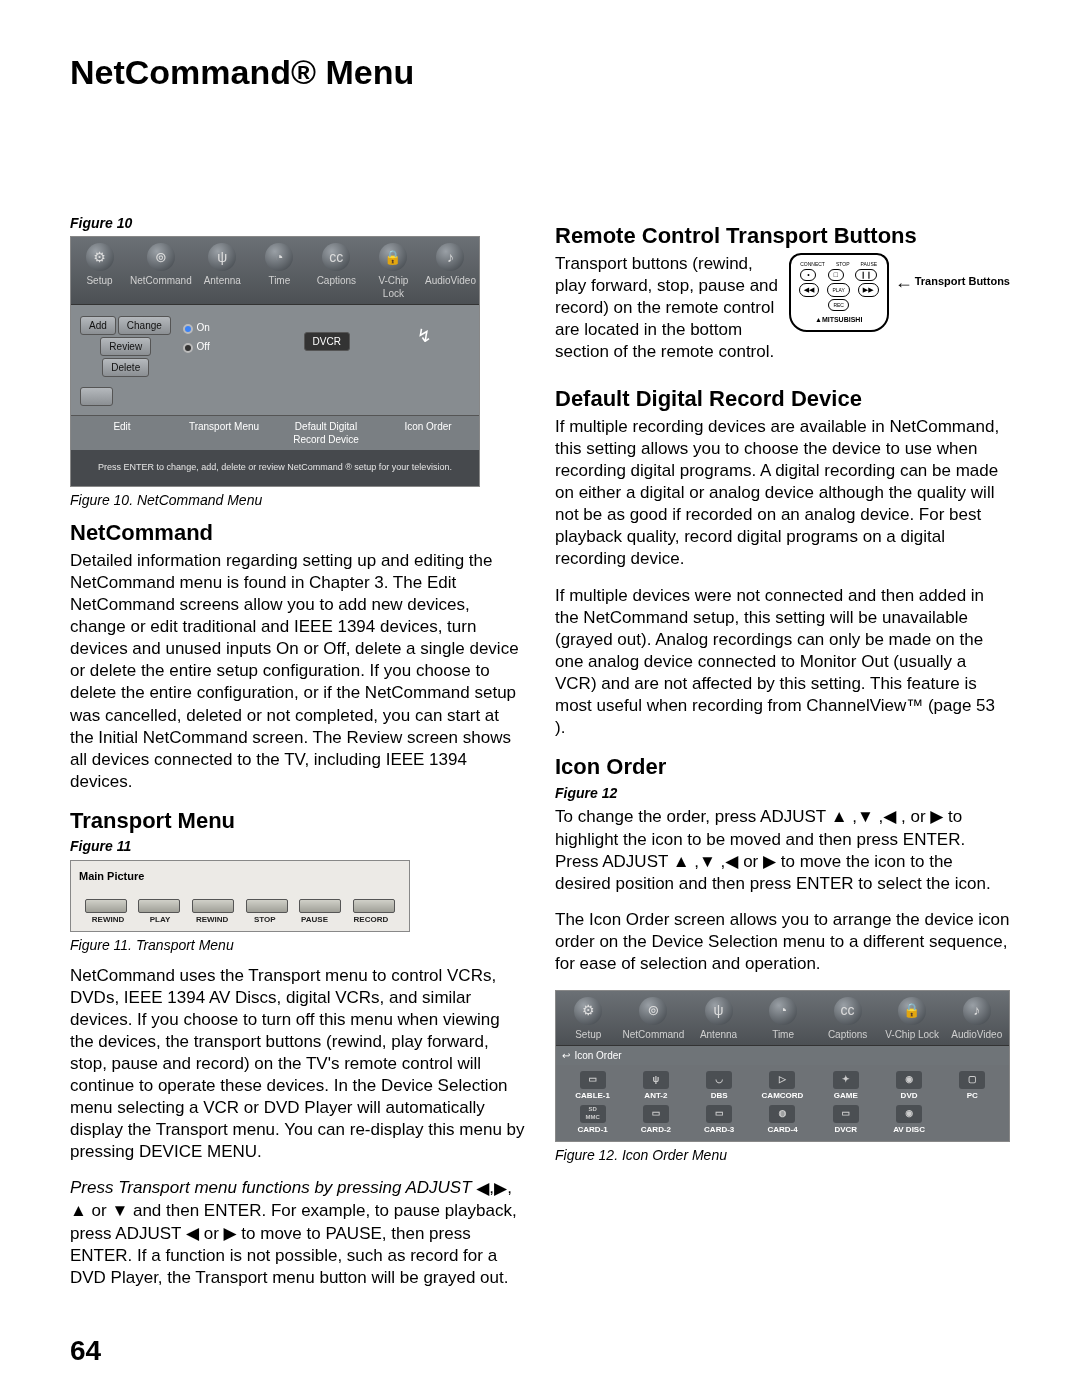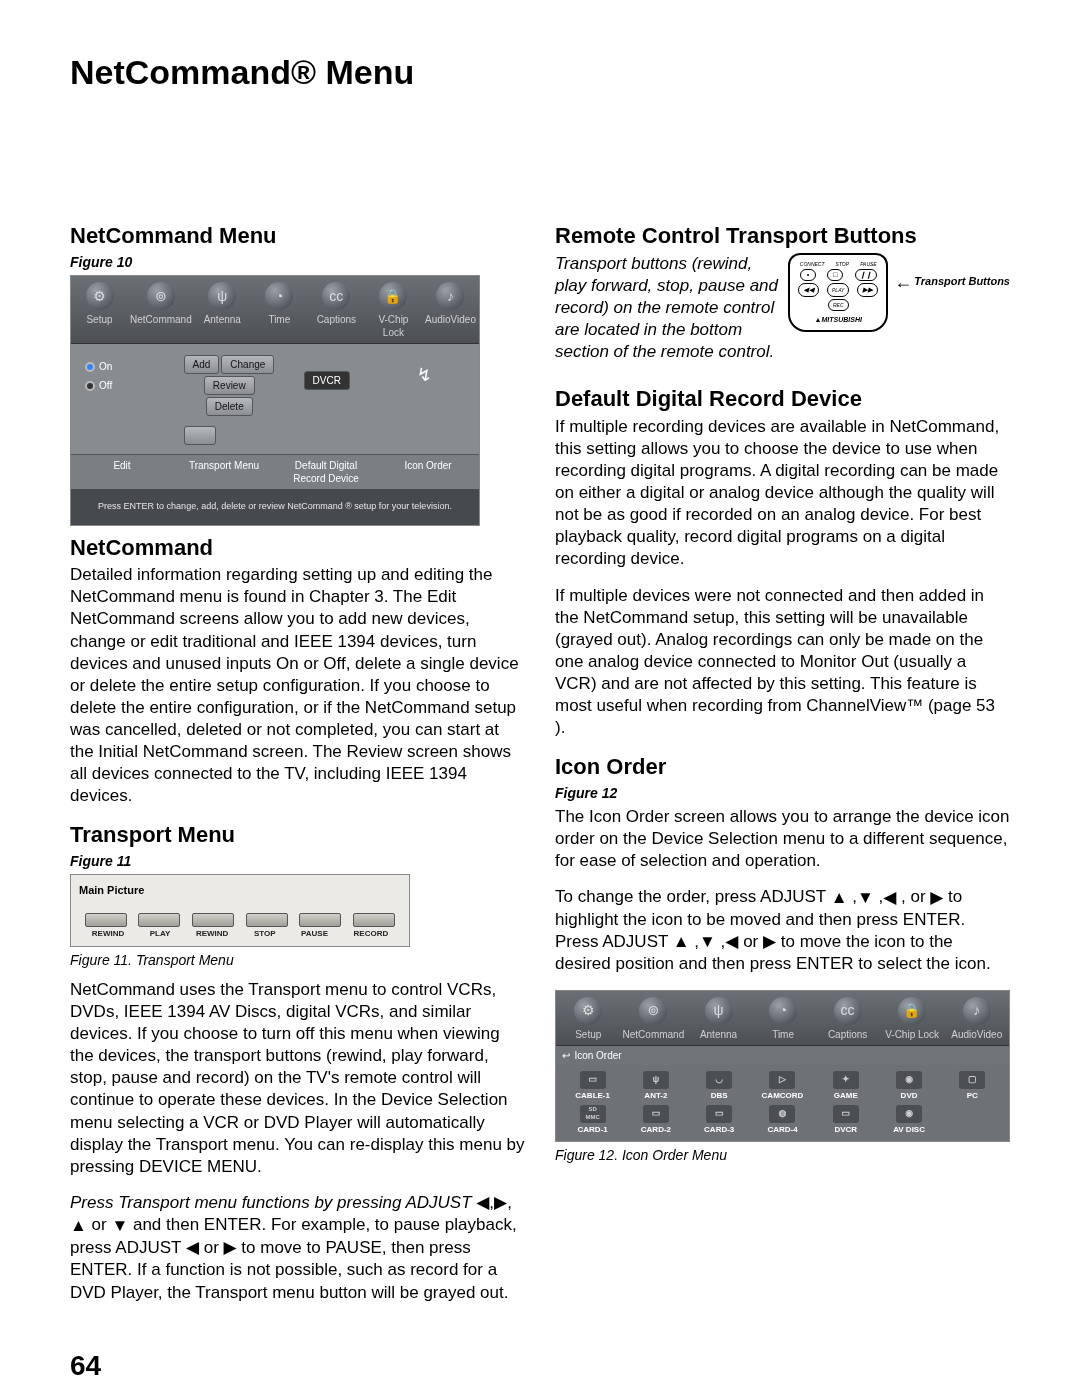--- a/index.html
+++ b/index.html
@@ -246,59 +246,59 @@
   }
 </style>
 </head>
 <body>
 
 <h1 class="page-title">NetCommand® Menu</h1>
 
 <div class="columns">
 
   <div class="col">
-    <div class="section-heading">NetCommand Menu</div>
     <div class="fig-label">Figure 10</div>
 
     <div class="nc-menu">
       <div class="nc-tabs">
         <div class="nc-tab"><div class="nc-tab-icon">⚙</div><span>Setup</span></div>
         <div class="nc-tab"><div class="nc-tab-icon">⊚</div><span>NetCommand</span></div>
         <div class="nc-tab"><div class="nc-tab-icon">ψ</div><span>Antenna</span></div>
         <div class="nc-tab"><div class="nc-tab-icon">◔</div><span>Time</span></div>
         <div class="nc-tab"><div class="nc-tab-icon">cc</div><span>Captions</span></div>
         <div class="nc-tab"><div class="nc-tab-icon">🔒</div><span>V-Chip Lock</span></div>
         <div class="nc-tab"><div class="nc-tab-icon">♪</div><span>AudioVideo</span></div>
       </div>
       <div class="nc-body">
-        <div class="nc-col" style="align-items:flex-start;padding-left:8px;">
-          <div style="margin-top:6px;"><span class="nc-radio selected"></span><span>On</span></div>
-          <div style="margin-top:6px;"><span class="nc-radio"></span><span>Off</span></div>
-        </div>
         <div class="nc-col" style="align-items:flex-start;">
           <div><span class="nc-btn">Add</span><span class="nc-btn">Change</span></div>
           <div><span class="nc-btn">Review</span><span class="nc-btn">Delete</span></div>
           <div style="margin-top:8px;"><span class="nc-btn" style="padding:2px 14px;">&nbsp;</span></div>
+        </div>
+        <div class="nc-col" style="align-items:flex-start;padding-left:8px;">
+          <div style="margin-top:6px;"><span class="nc-radio selected"></span><span>On</span></div>
+          <div style="margin-top:6px;"><span class="nc-radio"></span><span>Off</span></div>
         </div>
         <div class="nc-col">
           <div style="margin-top:16px;"><span class="nc-btn" style="background:#333;color:#fff;">DVCR</span></div>
         </div>
         <div class="nc-col">
           <div style="margin-top:10px;font-size:18px;">↯</div>
         </div>
       </div>
       <div class="nc-bottom-row">
         <div>Edit</div>
         <div>Transport Menu</div>
         <div style="white-space:pre-line;">Default Digital
 Record Device</div>
         <div>Icon Order</div>
       </div>
       <div class="nc-hint">Press ENTER to change, add, delete or review NetCommand ® setup for your television.</div>
     </div>
+    <div class="caption">Figure 10.  NetCommand Menu</div>
 
     <div class="section-heading">NetCommand</div>
     <p>Detailed information regarding setting up and editing the NetCommand menu is found in Chapter 3. The Edit NetCommand screens allow you to add new devices, change or edit traditional and IEEE 1394 devices, turn devices and unused inputs On or Off, delete a single device or delete the entire setup configuration.  If you choose to delete the entire configuration, or if the NetCommand setup was cancelled, deleted or not completed, you can start at the Initial NetCommand screen.  The Review screen shows all devices connected to the TV, including IEEE 1394 devices.</p>
 
     <div class="section-heading">Transport Menu</div>
     <div class="fig-label">Figure 11</div>
 
     <div class="transport-box">
       <div class="transport-title">Main Picture</div>
       <div class="transport-row">
@@ -326,21 +326,21 @@
       <span class="italic">Press Transport menu functions by pressing ADJUST </span>
       <span class="tri">◀</span>,<span class="tri">▶</span>, <span class="tri">▲</span> or <span class="tri">▼</span>
       <span> and then ENTER.  For example, to pause playback, press ADJUST </span>
       <span class="tri">◀</span> or <span class="tri">▶</span>
       <span> to move to PAUSE, then press ENTER.  If a function is not possible, such as record for a DVD Player, the Transport menu button will be grayed out.</span>
     </p>
   </div>
 
   <div class="col">
     <div class="section-heading">Remote Control Transport Buttons</div>
-    <div style="display:flex;gap:8px;align-items:flex-start;font-style:italic;">
+    <div style="display:flex;gap:8px;align-items:flex-start;">
       <p style="flex:1;">Transport  buttons (rewind, play forward, stop, pause and record) on the remote control are located in the bottom section of the remote control.</p>
       <div class="remote-wrap">
         <div class="remote">
           <div class="remote-row">
             <span style="font-size:5px;">CONNECT</span>
             <span style="font-size:5px;">STOP</span>
             <span style="font-size:5px;">PAUSE</span>
           </div>
           <div class="remote-row">
             <span class="rbtn">•</span>
@@ -363,28 +363,28 @@
         </div>
       </div>
     </div>
 
     <div class="section-heading">Default Digital Record Device</div>
     <p>If multiple recording devices are available in NetCommand, this setting allows you to choose the device to use when recording digital programs.  A digital recording can be made on either a digital or analog device although the quality will not be as good if recorded on an analog device.  For best playback quality, record digital programs on a digital recording device.</p>
     <p>If multiple devices were not connected and then added in the NetCommand setup, this setting will be unavailable (grayed out).  Analog recordings can only be made on the one analog device connected to Monitor Out  (usually a VCR) and are not affected by this setting. This feature is most useful when recording from  ChannelView™ (page 53 ).</p>
 
     <div class="section-heading">Icon Order</div>
     <div class="fig-label">Figure 12</div>
-    <p>The Icon Order screen allows you to arrange the device icon order on the Device Selection menu to a different sequence, for ease of selection and operation.</p>
     <p>
       <span>To change the order, press ADJUST </span>
       <span class="tri">▲</span> ,<span class="tri">▼</span> ,<span class="tri">◀</span> , or <span class="tri">▶</span>
       <span> to highlight the icon to be moved and then press ENTER.  Press ADJUST </span>
       <span class="tri">▲</span> ,<span class="tri">▼</span> ,<span class="tri">◀</span> or <span class="tri">▶</span>
       <span> to move the icon to the desired position and then press ENTER to select the icon.</span>
     </p>
+    <p>The Icon Order screen allows you to arrange the device icon order on the Device Selection menu to a different sequence, for ease of selection and operation.</p>
 
     <div class="nc-menu" style="width:100%;">
       <div class="nc-tabs">
         <div class="nc-tab"><div class="nc-tab-icon">⚙</div><span>Setup</span></div>
         <div class="nc-tab"><div class="nc-tab-icon">⊚</div><span>NetCommand</span></div>
         <div class="nc-tab"><div class="nc-tab-icon">ψ</div><span>Antenna</span></div>
         <div class="nc-tab"><div class="nc-tab-icon">◔</div><span>Time</span></div>
         <div class="nc-tab"><div class="nc-tab-icon">cc</div><span>Captions</span></div>
         <div class="nc-tab"><div class="nc-tab-icon">🔒</div><span>V-Chip Lock</span></div>
         <div class="nc-tab"><div class="nc-tab-icon">♪</div><span>AudioVideo</span></div>

